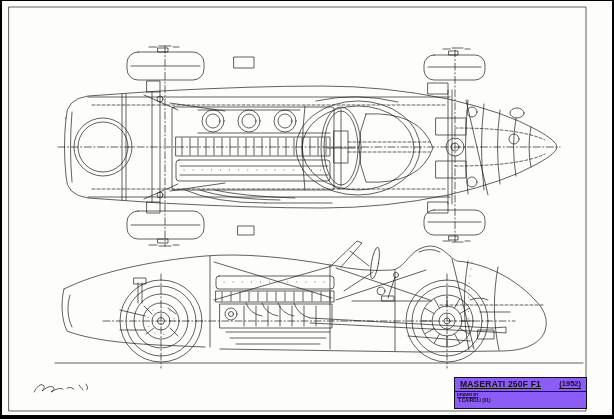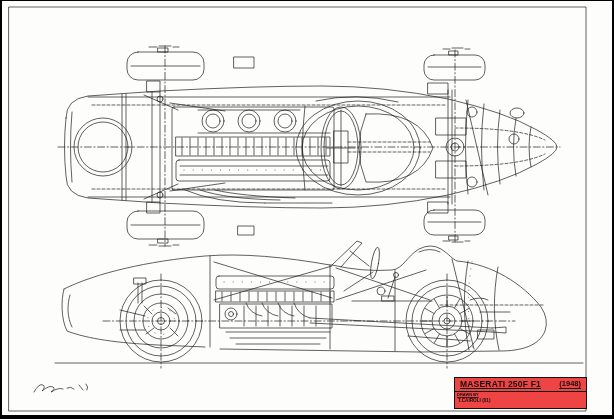--- a/index.html
+++ b/index.html
@@ -11,21 +11,21 @@
   .s7{stroke-width:.7;}
   .s10{stroke-width:1.05;}
   .s13{stroke-width:1.3;}
   .cl{stroke-width:.5;stroke-dasharray:7 2.5 1.2 2.5;}
   .dsh{stroke-width:.5;stroke-dasharray:3 2;}
   .dots{stroke-width:2.1;stroke-dasharray:.1 9;stroke-linecap:round;}
   .rdots{stroke-width:1.5;stroke-dasharray:.1 7;stroke-linecap:round;}
   .sig{stroke:#2a2a2a;stroke-width:.9;}
 
   .titleblock{position:absolute;left:454px;top:377px;width:133px;height:32px;border:1.6px solid #111;
-    background:#ef4444;color:#111;box-sizing:border-box;z-index:3;}
+    background:#8b5cf6;color:#111;box-sizing:border-box;z-index:3;}
   .tb-row1{height:14px;border-bottom:1.4px solid #111;display:flex;align-items:center;
     justify-content:space-between;padding:0 5px;box-sizing:border-box;}
   .tb-title{font-weight:bold;font-size:8.5px;letter-spacing:.2px;border-bottom:1px solid #111;line-height:1;white-space:nowrap;}
   .tb-year{font-weight:bold;font-size:7.5px;border-bottom:1px solid #111;line-height:1;white-space:nowrap;}
   .tb-row2{display:flex;height:15px;}
   .tb-driver-cell{flex:1;position:relative;border-right:1.2px solid #111;}
   .tb-label{position:absolute;left:2px;top:1px;font-size:5px;line-height:1;transform:scale(.8);
     transform-origin:0 0;border-bottom:.7px solid #111;font-weight:bold;white-space:nowrap;}
   .tb-driver{position:absolute;left:12px;top:4px;font-weight:bold;font-size:8px;letter-spacing:.3px;
     border-bottom:1px solid #111;line-height:1;white-space:nowrap;}
@@ -224,21 +224,21 @@
       <path class="dsh" d="M440,305H545"></path>
     </g>
   </g>
 
   <path class="sig" d="M34,392 q5,-9 9,-7 q3,2 -1,6 q7,-6 11,-4 q3,2 -2,5 q8,-5 12,-3 m4,-1 q4,-2 7,1 m5,-4 l4,5 m3,-6 q3,3 1,6"></path>
 </svg>
 
 <div class="titleblock">
   <div class="tb-row1">
     <span class="tb-title">MASERATI 250F F1</span>
-    <span class="tb-year">(1948)</span>
+    <span class="tb-year">(1952)</span>
   </div>
   <div class="tb-row2">
     <div class="tb-drawn-cell">
       <span class="tb-label">DRAWN BY</span>
       <span class="tb-drawn">T.CAIROLI (01)</span>
     </div>
   </div>
 </div>
 
 </body></html>

